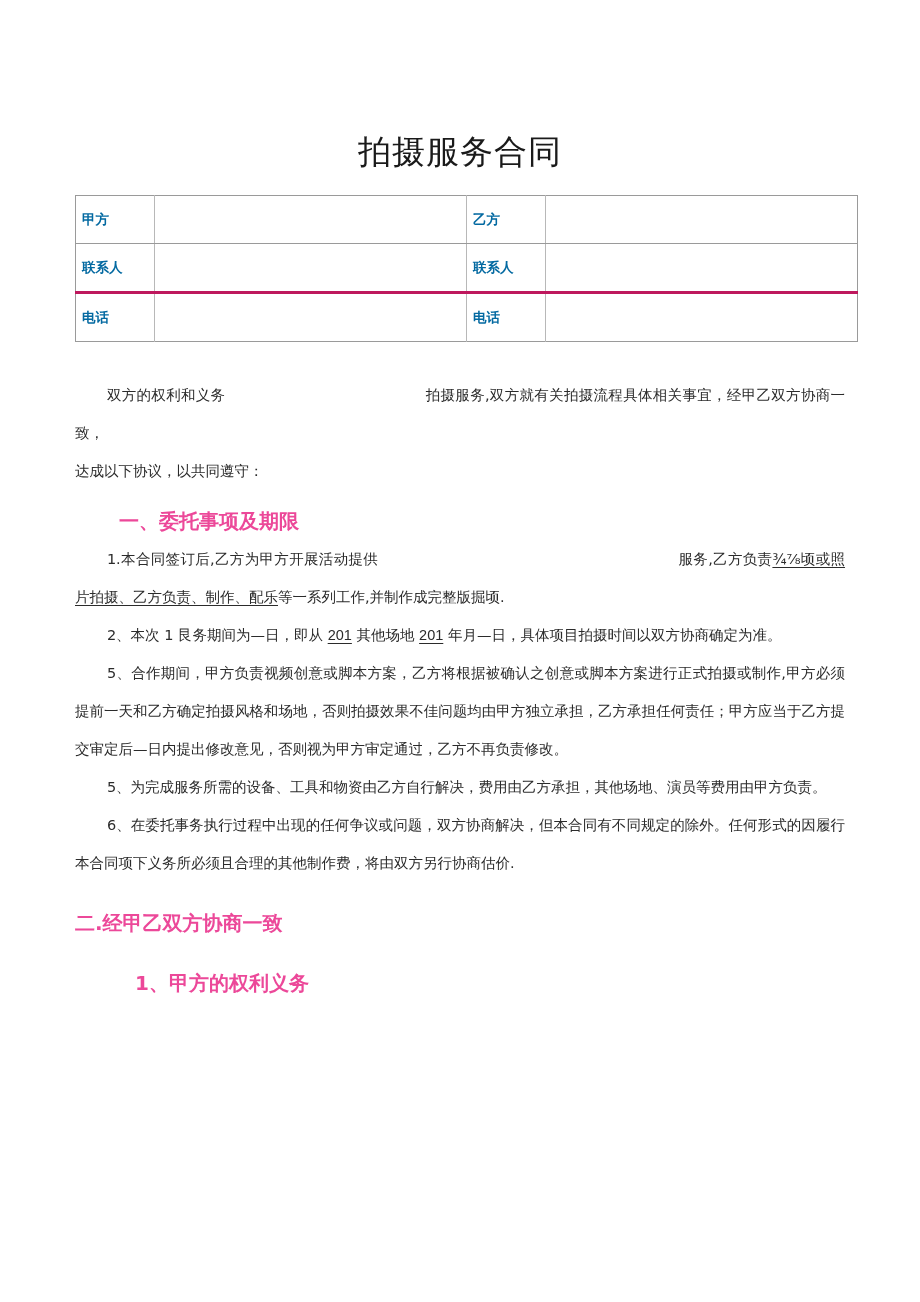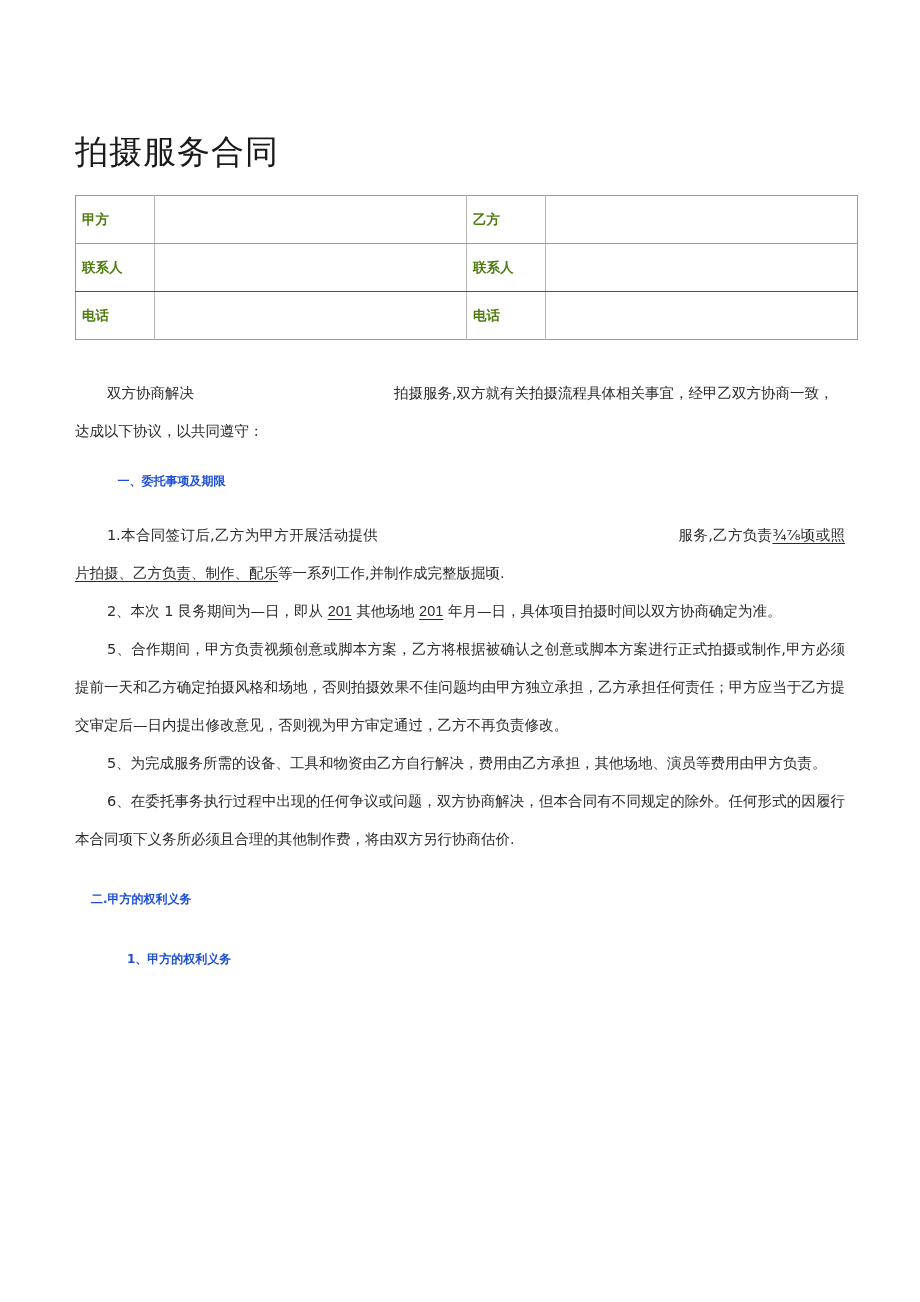--- a/index.html
+++ b/index.html
@@ -20,20 +20,21 @@
     height: 1302px;
     box-sizing: border-box;
     padding: 0 75px;
     background: #ffffff;
   }
 
   
   .doc-title {
     margin: 0;
     padding-top: 133px;
+    text-align: center;
     font-size: 33px;
     font-weight: 400;
     letter-spacing: 1px;
     color: #1a1a1a;
     font-family: "DejaVu Sans", sans-serif;
     line-height: 1.15;
   }
 
   
   .party-table {
@@ -42,30 +43,30 @@
     border-collapse: collapse;
     table-layout: fixed;
     border: 1px solid #9a9a9a;
   }
   .party-table td {
     height: 47px;
     padding: 0 0 0 6px;
     vertical-align: middle;
     font-size: 13.5px;
     font-weight: bold;
-    color: #4d7c0f;
+    color: #0369a1;
     border-right: 1px solid #b8b8b8;
     border-bottom: 1px solid #9a9a9a;
     font-family: "DejaVu Sans", sans-serif;
     line-height: 1.2;
   }
   .party-table tr:last-child td { border-bottom: none; }
   .party-table td:last-child { border-right: none; }
   .party-table td.fill { font-weight: normal; }
-  .party-table tr.dark-bottom td { border-bottom: 1px solid #be185d; }
+  .party-table tr.dark-bottom td { border-bottom: 3px solid #be185d; }
   .col-label { width: 72px; }
   .col-value { width: 305px; }
 
   
   .body-block {
     margin-top: 34px;
   }
   p.para {
     margin: 0 0 0 0;
     font-size: 14.5px;
@@ -74,25 +75,25 @@
     text-align: justify;
     text-justify: inter-ideograph;
     font-family: "DejaVu Sans", sans-serif;
     letter-spacing: 0px;
   }
   p.indent { text-indent: 2.2em; }
   p.gap-top { margin-top: 12px; }
   p.gap-top-lg { margin-top: 22px; }
 
   .sec-head {
-    margin: 16px;
-    font-size: 12px;
+    margin: 0;
+    font-size: 20px;
     font-weight: bold;
     line-height: 38px;
-    color: #1d4ed8;
+    color: #ec4899;
     font-family: "DejaVu Sans", sans-serif;
   }
   .sec-head.indent { text-indent: 2.2em; }
   .sec-head.indent3 { text-indent: 3.0em; }
 
   .u { text-decoration: underline; text-underline-offset: 3px; }
   .blank-wide {
     display: inline-block;
     width: 200px;
   }
@@ -129,35 +130,35 @@
         <td class="col-label">电话</td>
         <td class="col-value fill"></td>
         <td class="col-label">电话</td>
         <td class="col-value fill"></td>
       </tr>
     </tbody>
   </table>
 
   <div class="body-block">
 
-    <p class="para indent"><span>双方协商解决</span><span class="blank-wide"></span><span>拍摄服务,双方就有关拍摄流程具体相关事宜，经甲乙双方协商一致，</span></p>
+    <p class="para indent"><span>双方的权利和义务</span><span class="blank-wide"></span><span>拍摄服务,双方就有关拍摄流程具体相关事宜，经甲乙双方协商一致，</span></p>
 
     <p class="para">达成以下协议，以共同遵守：</p>
 
     <p class="sec-head indent gap-top">一、委托事项及期限</p>
 
     <p class="para indent"><span>1.本合同签订后,乙方为甲方开展活动提供</span><span class="blank-wide2"></span><span>服务,乙方负责</span><span class="u">¾⅞顷或照片拍</span><span class="u">摄、乙方负责、制作、配乐</span><span>等一系列工作,并制作成完整版掘顷.</span></p>
 
     <p class="para indent"><span>2、本次 1 艮务期间为—日，即从 </span><span class="u num-lat">201</span><span> 其他场地 </span><span class="u num-lat">201</span><span> 年月—日，具体项目拍摄时间以双方协商确定为准。</span></p>
 
     <p class="para indent">5、合作期间，甲方负责视频创意或脚本方案，乙方将根据被确认之创意或脚本方案进行正式拍摄或制作,甲方必须提前一天和乙方确定拍摄风格和场地，否则拍摄效果不佳问题均由甲方独立承担，乙方承担任何责任；甲方应当于乙方提交审定后—日内提出修改意见，否则视为甲方审定通过，乙方不再负责修改。</p>
 
 
     <p class="para indent">5、为完成服务所需的设备、工具和物资由乙方自行解决，费用由乙方承担，其他场地、演员等费用由甲方负责。</p>
 
     <p class="para indent">6、在委托事务执行过程中出现的任何争议或问题，双方协商解决，但本合同有不同规定的除外。任何形式的因履行本合同项下义务所必须且合理的其他制作费，将由双方另行协商估价.</p>
 
-    <p class="sec-head gap-top-lg">二.甲方的权利义务</p>
+    <p class="sec-head gap-top-lg">二.经甲乙双方协商一致</p>
 
     <p class="sec-head indent3 gap-top-lg">1、甲方的权利义务</p>
 
   </div>
 </div>
 
 </body></html>

